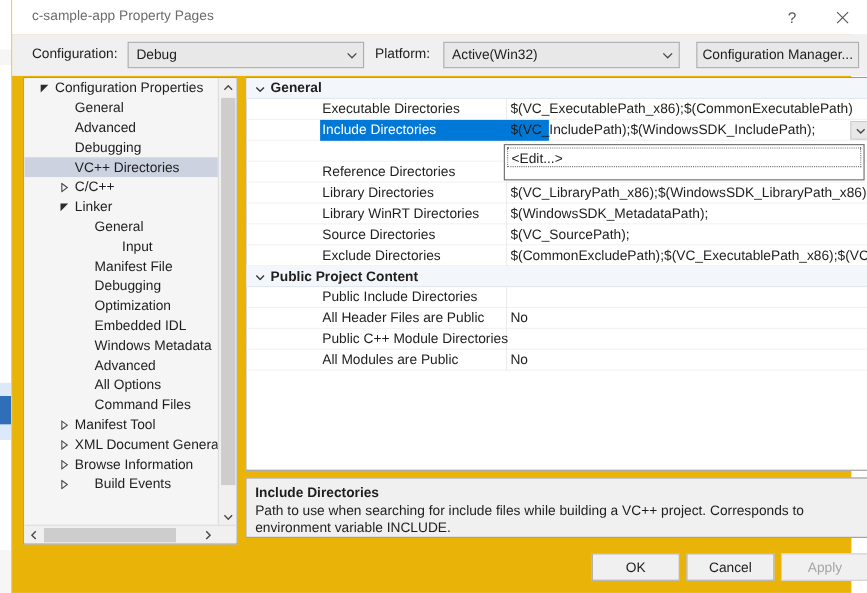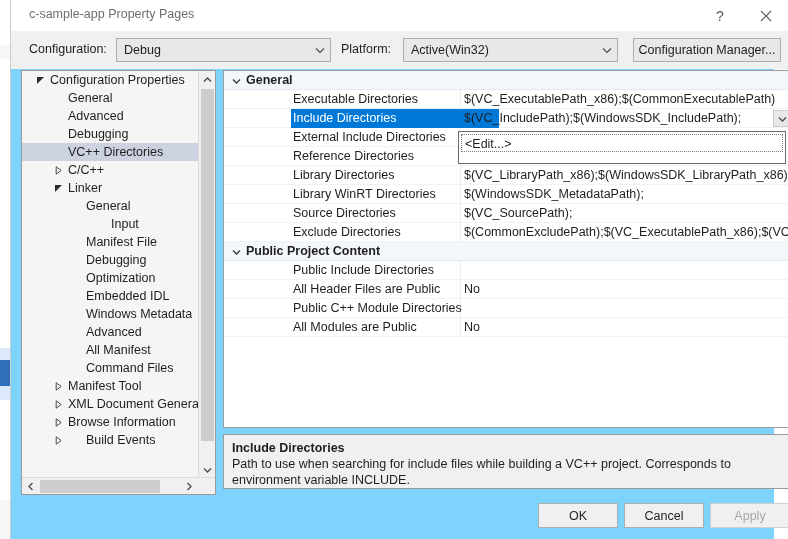--- a/index.html
+++ b/index.html
@@ -17,21 +17,21 @@
   #behind-sliver {
     position: absolute; left: 0; top: 0; width: 10px; height: 539px;
     background: #ffffff;
   }
   #behind-sliver .bg-band { position: absolute; left: 0; width: 10px; }
 
   
   #dialog {
     position: absolute; left: 10px; top: 0;
     width: 764px; height: 539px;
-    background: #7dd3fc;
+    background: #eab308;
     border-left: 1px solid #cccccc;
   }
 
   
   #titlebar {
     position: absolute; left: 0; top: 0; width: 778px; height: 31px;
     background: #ffffff;
   }
   #title-text {
     position: absolute; left: 18px; top: 7px;
@@ -358,21 +358,21 @@
         <div class="tnode">
           <span class="tlabel" style="left: 64px;">Embedded IDL</span>
         </div>
         <div class="tnode">
           <span class="tlabel" style="left: 64px;">Windows Metadata</span>
         </div>
         <div class="tnode">
           <span class="tlabel" style="left: 64px;">Advanced</span>
         </div>
         <div class="tnode">
-          <span class="tlabel" style="left: 64px;">All Manifest</span>
+          <span class="tlabel" style="left: 64px;">All Options</span>
         </div>
         <div class="tnode">
           <span class="tlabel" style="left: 64px;">Command Files</span>
         </div>
         <div class="tnode">
           <span class="tw" style="left: 28px;">
             <svg width="9" height="9" viewBox="0 0 9 9">
               <path d="M2.2 0.8 L7.2 4.5 L2.2 8.2 Z" fill="none" stroke="#4a4a4a" stroke-width="1"></path>
             </svg>
           </span>
@@ -452,21 +452,20 @@
         <span class="pname">Include Directories</span>
         <span class="pval">$(VC_IncludePath);$(WindowsSDK_IncludePath);</span>
         <span id="edit-combo-btn">
           <svg width="9" height="6" viewBox="0 0 9 6">
             <path d="M1 1.5 L4.5 5 L8 1.5" stroke="#4a4a4a" stroke-width="1.3" fill="none"></path>
           </svg>
         </span>
       </div>
       <div class="grow">
         <span class="vsep"></span>
-        <span class="pname">External Include Directories</span>
         <span class="pval"></span>
       </div>
       <div class="grow">
         <span class="vsep"></span>
         <span class="pname">Reference Directories</span>
         <span class="pval">$(VC_ReferencesPath_x86);</span>
       </div>
       <div class="grow">
         <span class="vsep"></span>
         <span class="pname">Library Directories</span>

